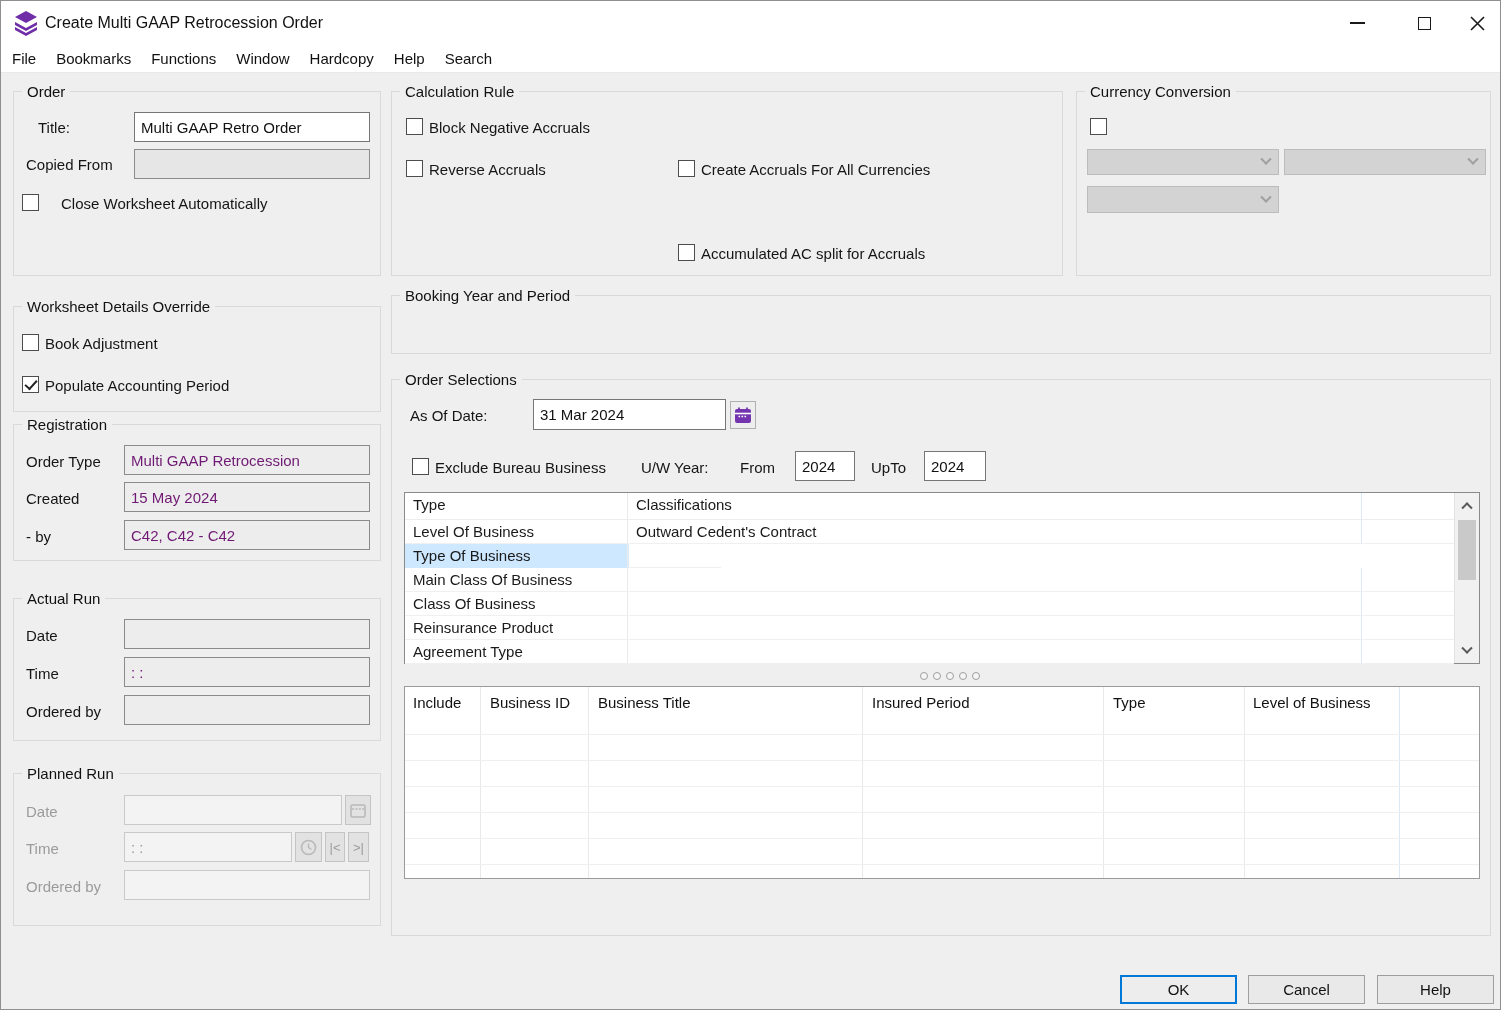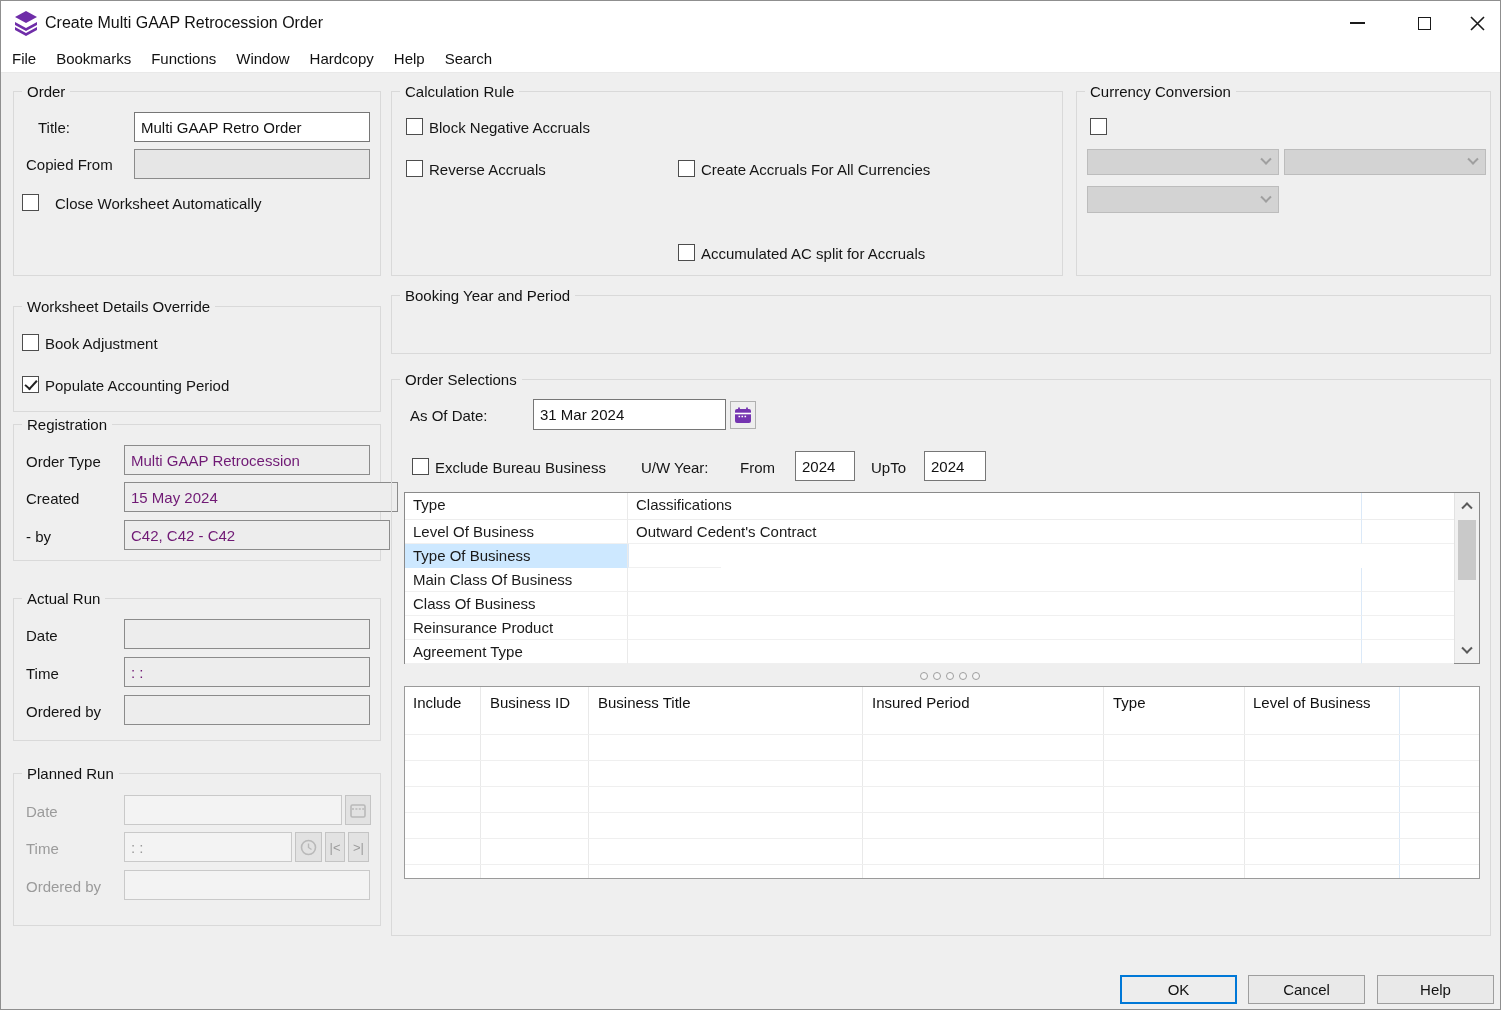--- a/index.html
+++ b/index.html
@@ -102,21 +102,21 @@
     <div class="menu-item">Search</div>
   </div>
 
   <div class="group" style="left:12px; top:90px; width:368px; height:185px;">
     <div class="legend">Order</div>
     <div class="lbl" style="left:24px; top:27px;">Title:</div>
     <input class="input" style="left: 120px; top: 20px; width: 236px; height: 30px;" value="Multi GAAP Retro Order">
     <div class="lbl" style="left:12px; top:64px;">Copied From</div>
     <div class="display grayer" style="left:120px; top:57px; width:236px; height:30px;"></div>
     <div class="checkbox" style="left:8px; top:102px;"></div>
-    <div class="lbl" style="left:41px; top:103px;">Close Worksheet Automatically</div>
+    <div class="lbl" style="left:47px; top:103px;">Close Worksheet Automatically</div>
   </div>
 
   <div class="group" style="left:390px; top:90px; width:672px; height:185px;">
     <div class="legend">Calculation Rule</div>
     <div class="checkbox" style="left:14px; top:26px;"></div>
     <div class="lbl" style="left:37px; top:27px;">Block Negative Accruals</div>
     <div class="checkbox" style="left:14px; top:68px;"></div>
     <div class="lbl" style="left:37px; top:69px;">Reverse Accruals</div>
     <div class="checkbox" style="left:286px; top:68px;"></div>
     <div class="lbl" style="left:309px; top:69px;">Create Accruals For All Currencies</div>
@@ -138,23 +138,23 @@
     <div class="lbl" style="left:31px; top:28px;">Book Adjustment</div>
     <div class="checkbox checked" style="left:8px; top:69px;"></div>
     <div class="lbl" style="left:31px; top:70px;">Populate Accounting Period</div>
   </div>
 
   <div class="group" style="left:12px; top:423px; width:368px; height:137px;">
     <div class="legend">Registration</div>
     <div class="lbl" style="left:12px; top:28px;">Order Type</div>
     <div class="display" style="left:110px; top:20px; width:246px; height:30px;">Multi GAAP Retrocession</div>
     <div class="lbl" style="left:12px; top:65px;">Created</div>
-    <div class="display" style="left:110px; top:57px; width:274px; height:30px;">15 May 2024</div>
+    <div class="display" style="left:110px; top:57px; width:246px; height:30px;">15 May 2024</div>
     <div class="lbl" style="left:12px; top:103px;">- by</div>
-    <div class="display" style="left:110px; top:95px; width:266px; height:30px;">C42, C42 - C42</div>
+    <div class="display" style="left:110px; top:95px; width:246px; height:30px;">C42, C42 - C42</div>
   </div>
 
   <div class="group" style="left:12px; top:597px; width:368px; height:143px;">
     <div class="legend">Actual Run</div>
     <div class="lbl" style="left:12px; top:28px;">Date</div>
     <div class="display" style="left:110px; top:20px; width:246px; height:30px;"></div>
     <div class="lbl" style="left:12px; top:66px;">Time</div>
     <div class="display" style="left:110px; top:58px; width:246px; height:30px;">: :</div>
     <div class="lbl" style="left:12px; top:104px;">Ordered by</div>
     <div class="display" style="left:110px; top:96px; width:246px; height:30px;"></div>

